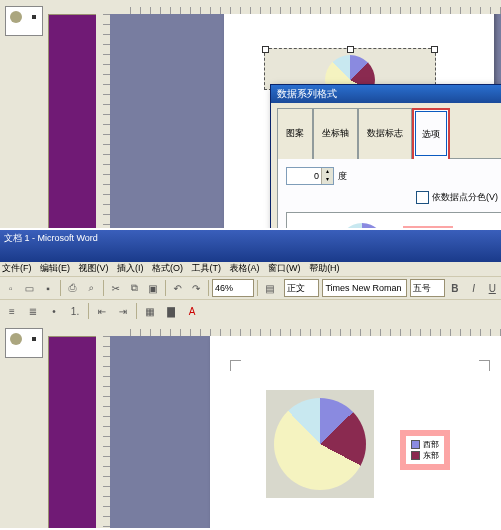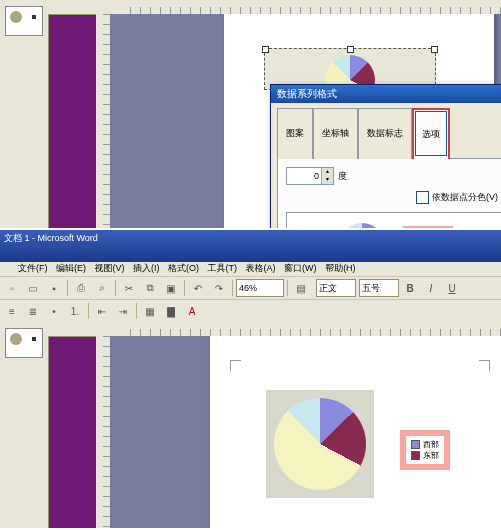--- a/index.html
+++ b/index.html
@@ -1,20 +1,20 @@
 <!DOCTYPE html>
 <html><head>
 <meta charset="utf-8">
 <style>
 body{margin:0;font-family:"Microsoft YaHei","SimSun",sans-serif;font-size:10px;background:#fff;width:501px}
 .shot{position:relative;background:#701a75;overflow:hidden}
 .shot1{height:228px;border-bottom:2px solid #fff}
 .shot2{height:298px}
 .titlebar{background:linear-gradient(#3a5fbb,#1a3a8a);color:#fff;height:32px;line-height:16px;padding-left:4px;font-size:9px}
-.menubar{background:#e8e6d8;height:14px;font-size:9px;padding-left:18px;color:#000}
+.menubar{background:#e8e6d8;height:14px;font-size:9px;padding-left:2px;color:#000}
 .menubar span{margin-right:6px}
 .toolbar{background:#e8e6d8;height:22px;border-top:1px solid #cec9b0;display:flex;align-items:center;padding-left:2px;gap:1px}
 .tbtn{width:18px;height:18px;border:1px solid transparent;display:flex;align-items:center;justify-content:center;font-size:10px;color:#555}
 .tsep{width:1px;height:16px;background:#b5af8e;margin:0 2px}
 .tselect{height:16px;border:1px solid #9a9172;background:#fff;font-size:9px;padding:0 2px;display:flex;align-items:center}
 .outline{width:48px;background:#e8e6d8;position:absolute;top:0;bottom:0;left:0;border-right:1px solid #9a9172}
 .thumb{margin:6px auto;width:36px;height:28px;background:#fff;border:1px solid #888;position:relative}
 .thumb .tn-pie{width:12px;height:12px;border-radius:50%;background:#aba67f;position:absolute;top:4px;left:4px}
 .thumb .tn-dot{width:4px;height:4px;background:#333;position:absolute;top:8px;right:6px}
 .ruler-h{background:#e8e6d8;height:14px;position:absolute;left:0;right:0;top:0;border-bottom:1px solid #9a9172;font-size:7px;color:#555;overflow:hidden}
@@ -149,20 +149,21 @@
     <div class="tbtn">⧉</div>
     <div class="tbtn">▣</div>
     <div class="tsep"></div>
     <div class="tbtn">↶</div>
     <div class="tbtn">↷</div>
     <div class="tsep"></div>
     <div class="tselect" style="width:42px">46%</div>
     <div class="tsep"></div>
     <div class="tbtn">▤</div>
     <div class="tselect" style="width:34px;margin-left:4px">正文</div>
+    <div class="tselect" style="width:90px;margin-left:2px">Times New Roman</div>
     <div class="tselect" style="width:34px;margin-left:2px">五号</div>
     <div class="tbtn" style="font-weight:bold">B</div>
     <div class="tbtn" style="font-style:italic">I</div>
     <div class="tbtn" style="text-decoration:underline">U</div>
   </div>
   <div class="toolbar">
     <div class="tbtn">≡</div>
     <div class="tbtn">≣</div>
     <div class="tbtn">•</div>
     <div class="tbtn">1.</div>

